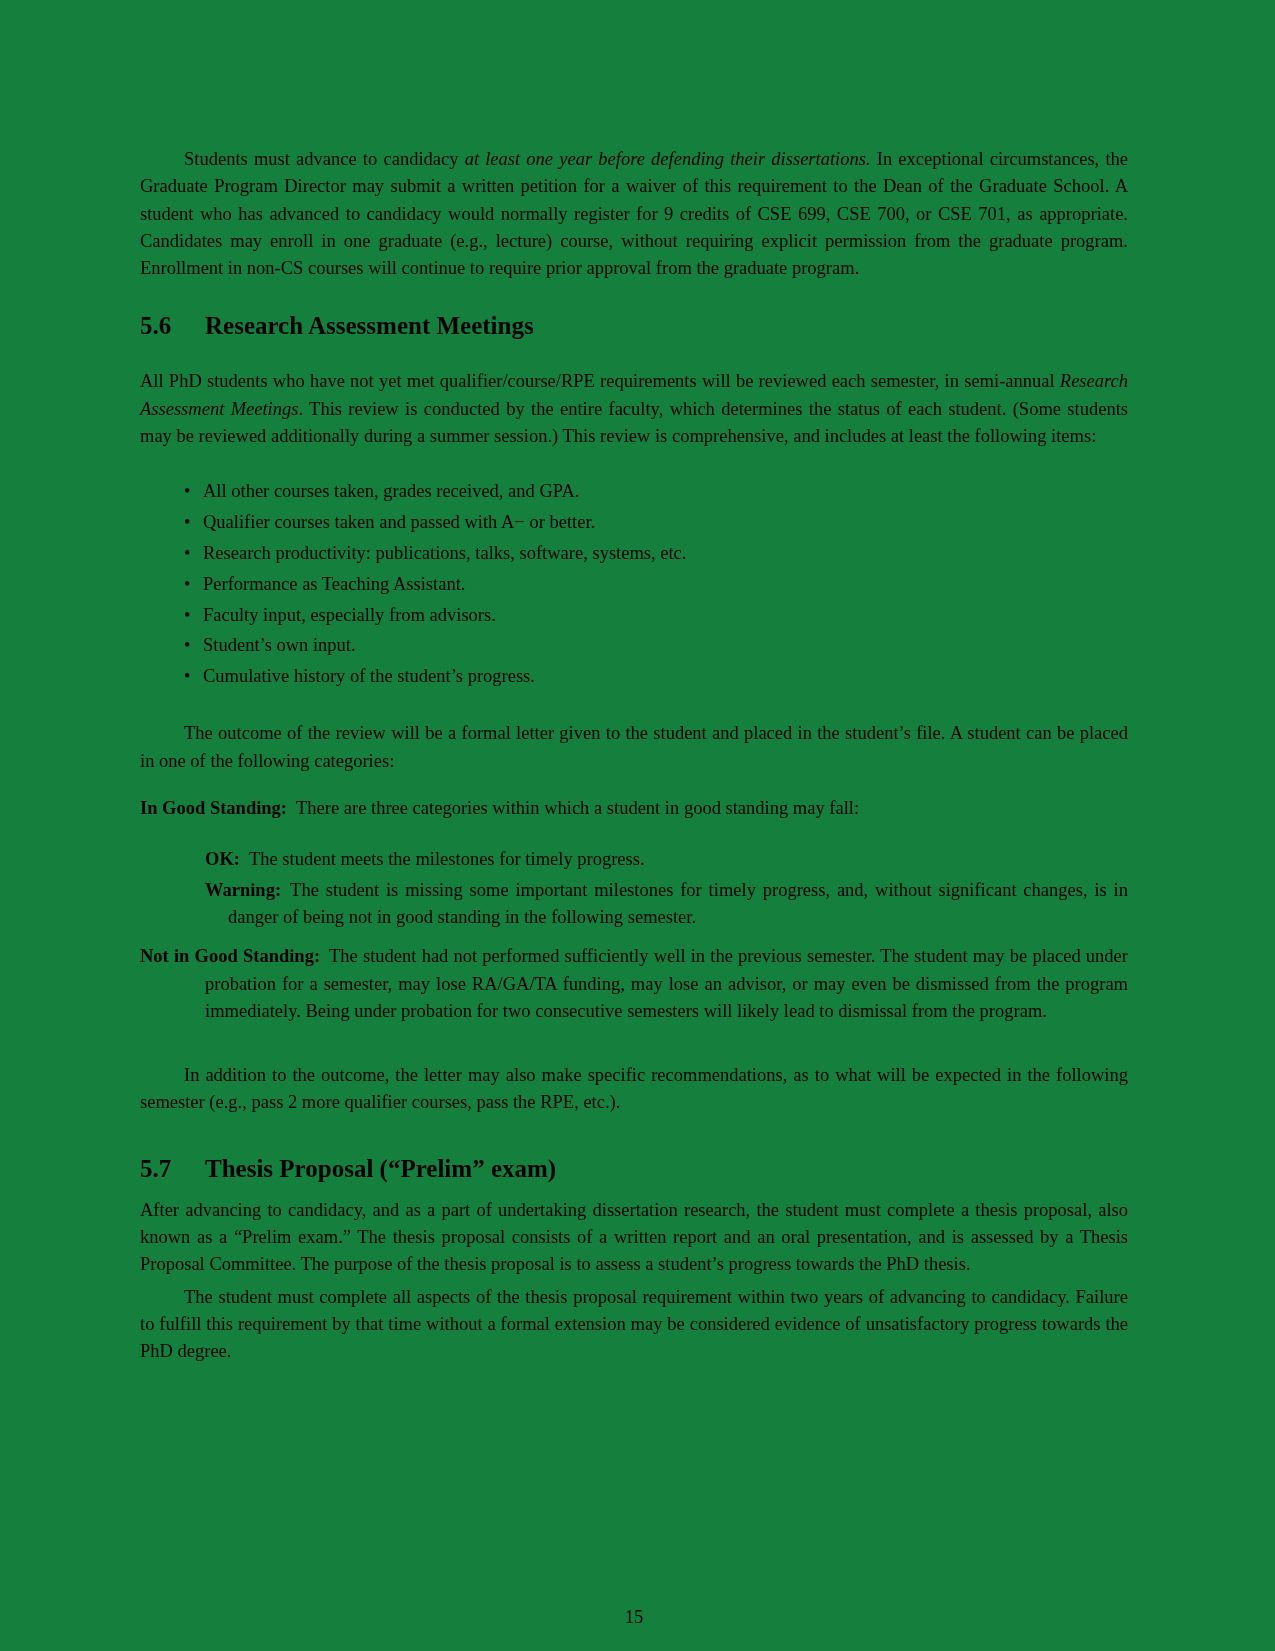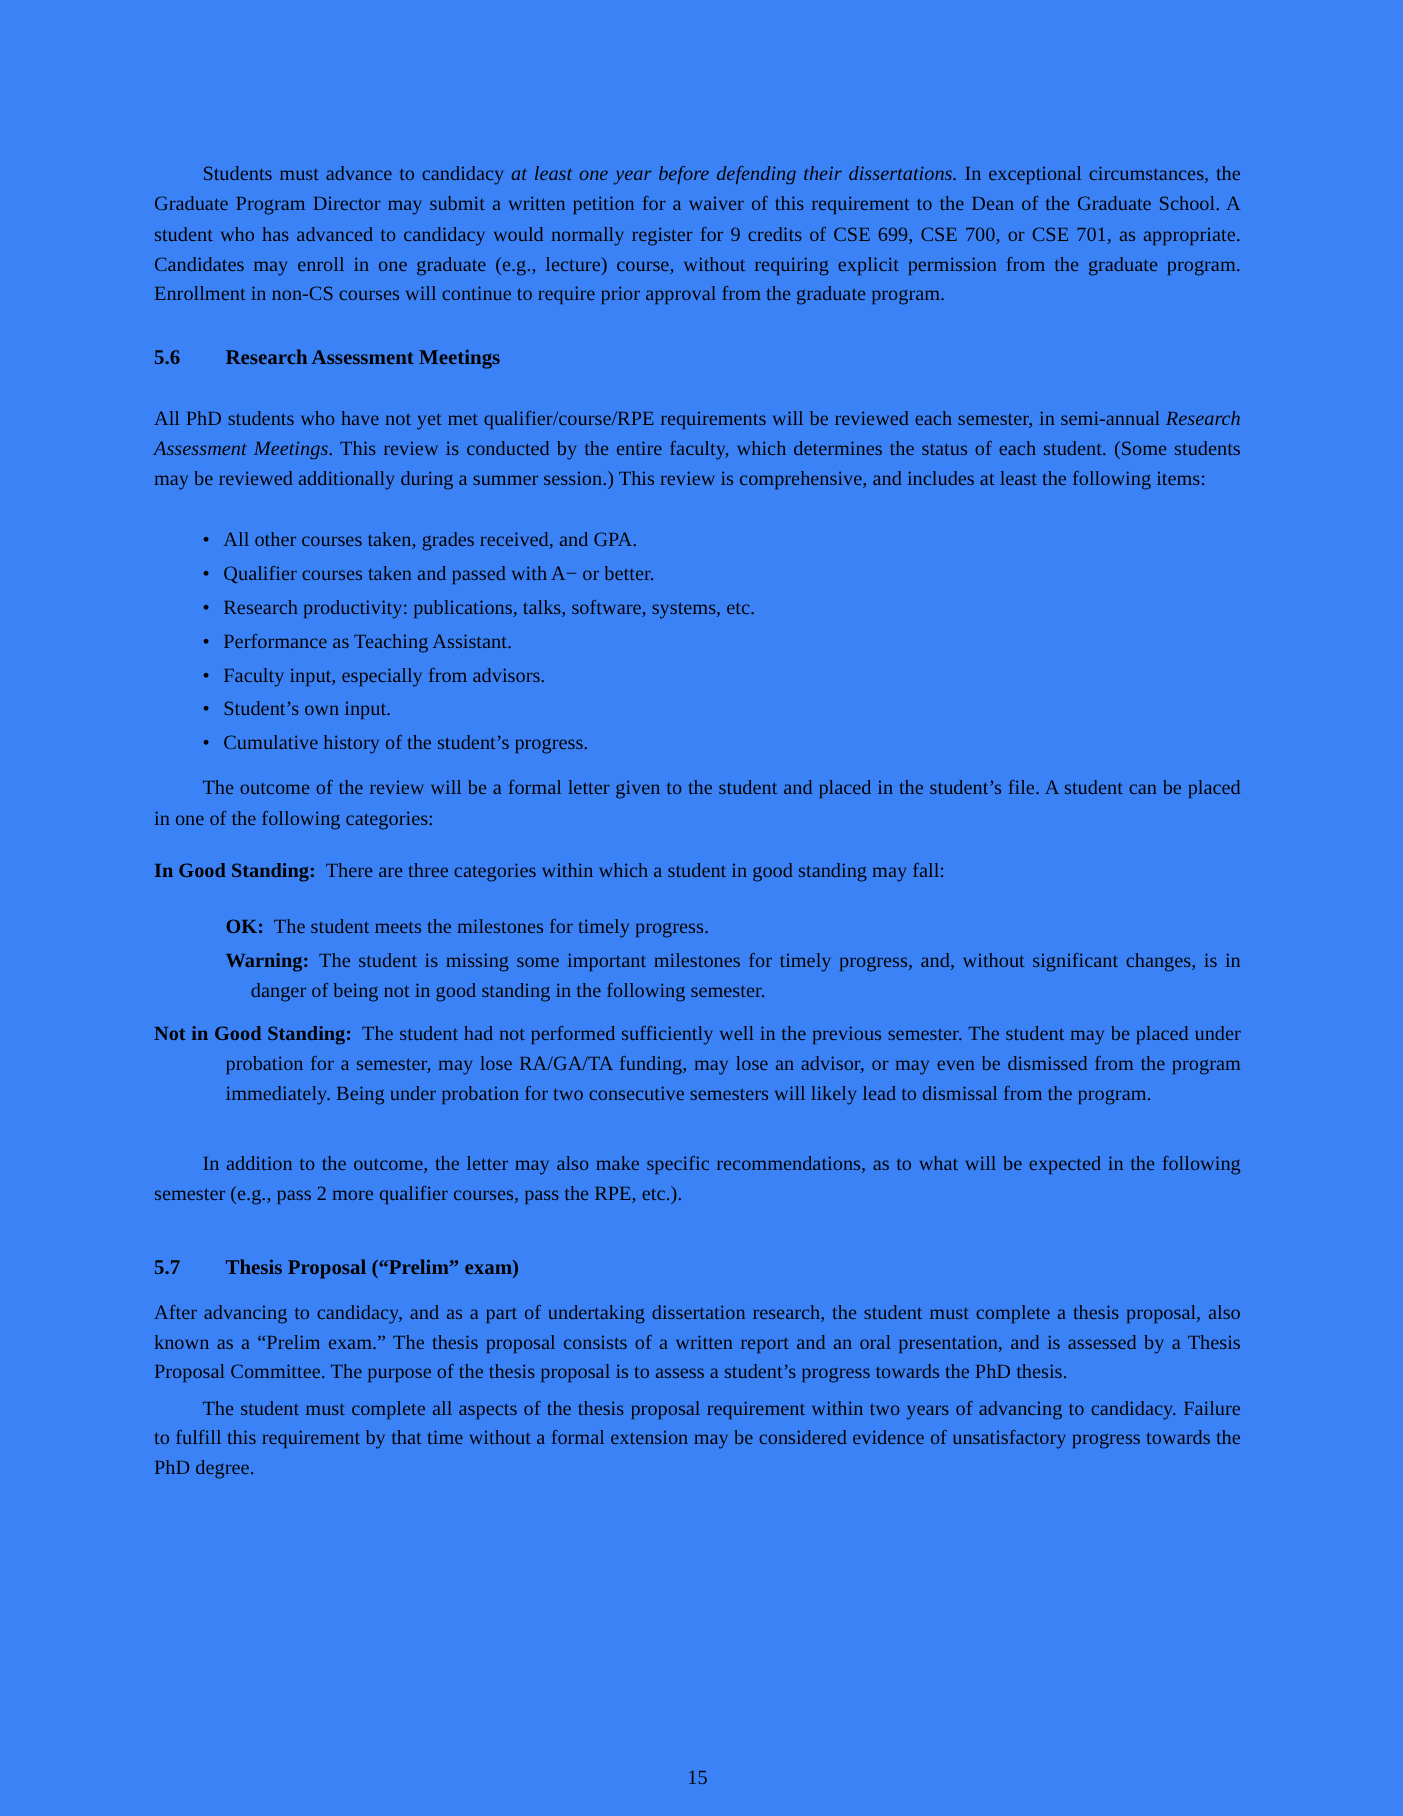--- a/index.html
+++ b/index.html
@@ -1,38 +1,38 @@
 <!DOCTYPE html>
 <html lang="en"><head>
 <meta charset="utf-8">
 <style>
   html, body { margin: 0; padding: 0; background: #ffffff; }
   .page {
     position: relative;
     width: 1275px;
     height: 1651px;
-    background: #3b82f6;
+    background: #15803d;
     color: #000000;
     font-family: "Liberation Serif", "DejaVu Serif", serif;
     font-size: 18.5px;
     line-height: 27.3px;
     overflow: hidden;
   }
   .content {
     position: absolute;
     left: 140px;
     top: 146px;
     width: 988px;
     text-align: justify;
   }
   p { margin: 0; }
   .indent { text-indent: 44px; }
 
   .section-heading {
-    font-size: 19px;
+    font-size: 25px;
     line-height: 27px;
     font-weight: bold;
     text-align: left;
   }
   .h-56 { margin-top: 30px; margin-bottom: 29px; }
   .h-57 { margin-top: 38px; margin-bottom: 15px; }
   .section-number { display: inline-block; min-width: 65px; }
 
   ul.review-list {
     list-style: none;
@@ -42,21 +42,21 @@
   ul.review-list li {
     position: relative;
     margin-bottom: 3.5px;
   }
   ul.review-list li::before {
     content: "\2022";
     position: absolute;
     left: -19px;
   }
 
-  .outcome { margin-top: 14px; text-indent: 44px; }
+  .outcome { margin-top: 30px; text-indent: 44px; }
 
   .desc-head { padding-left: 65px; text-indent: -65px; }
   .desc-1 { margin-top: 20px; }
   .desc-2 { margin-top: 11px; }
   .desc-label { font-weight: bold; margin-right: 9px; }
 
   .sub-list { margin: 24px 0 0 65px; }
   .sub-item {
     padding-left: 23px;
     text-indent: -23px;

